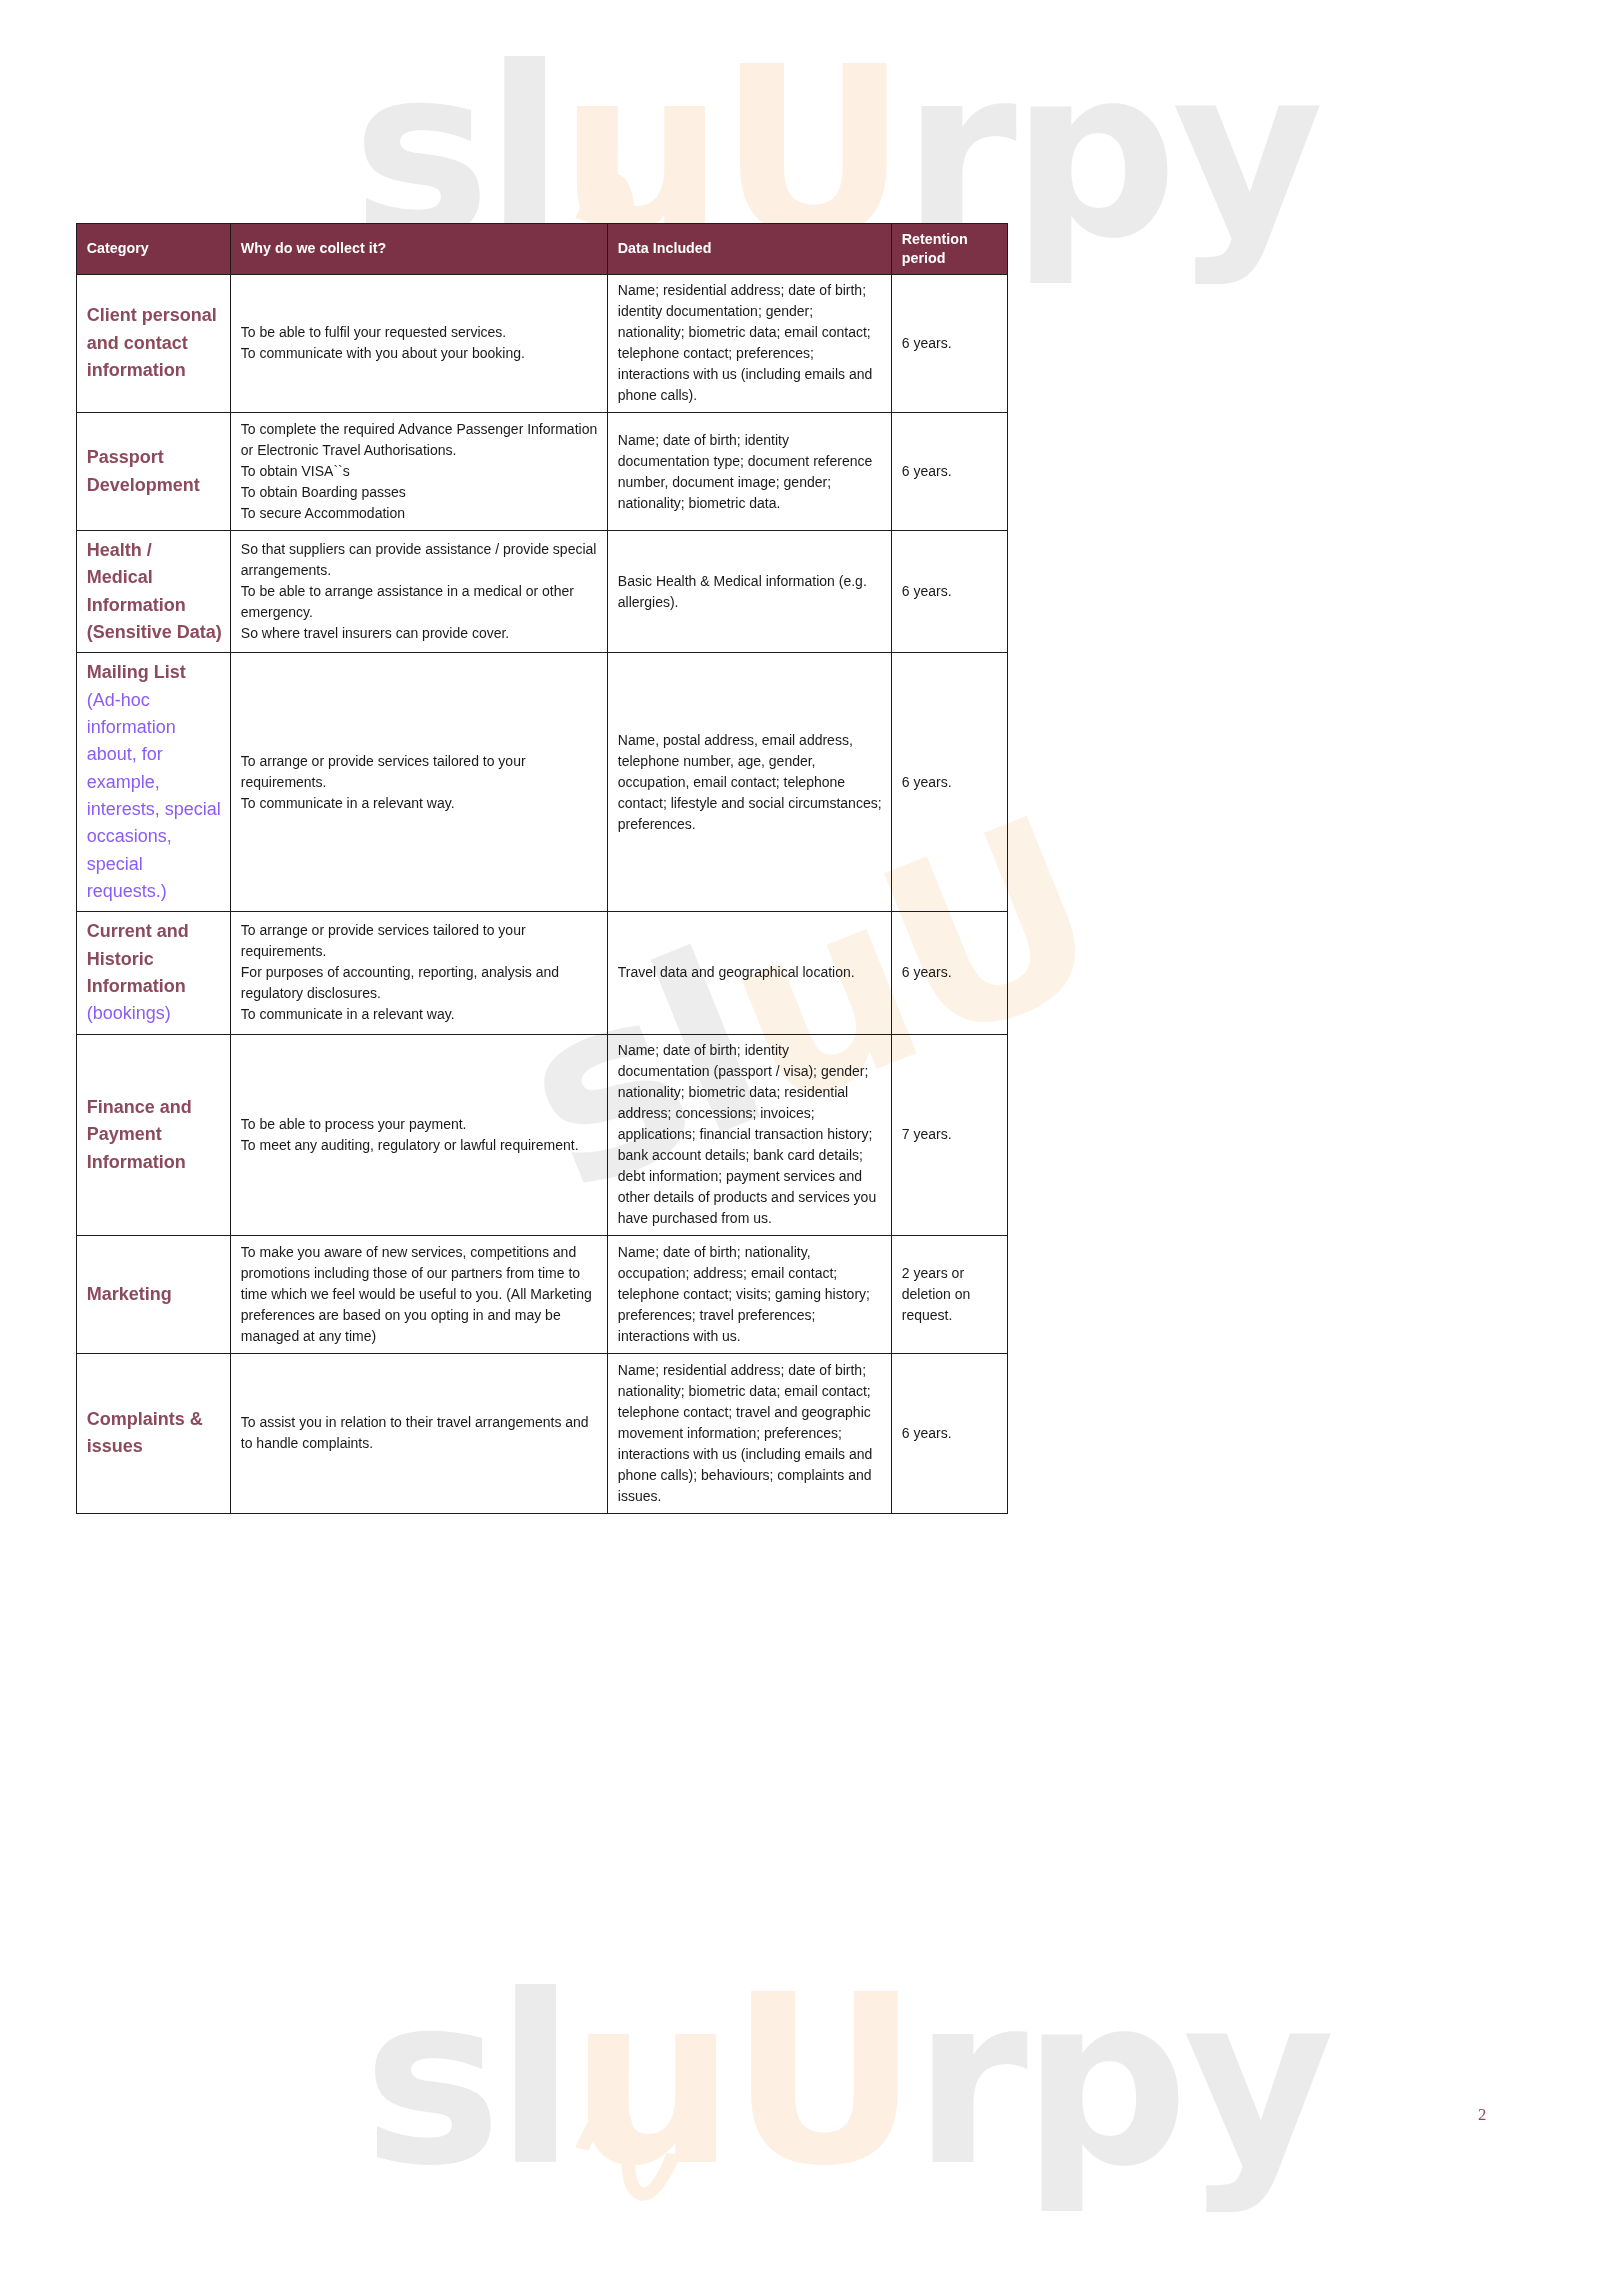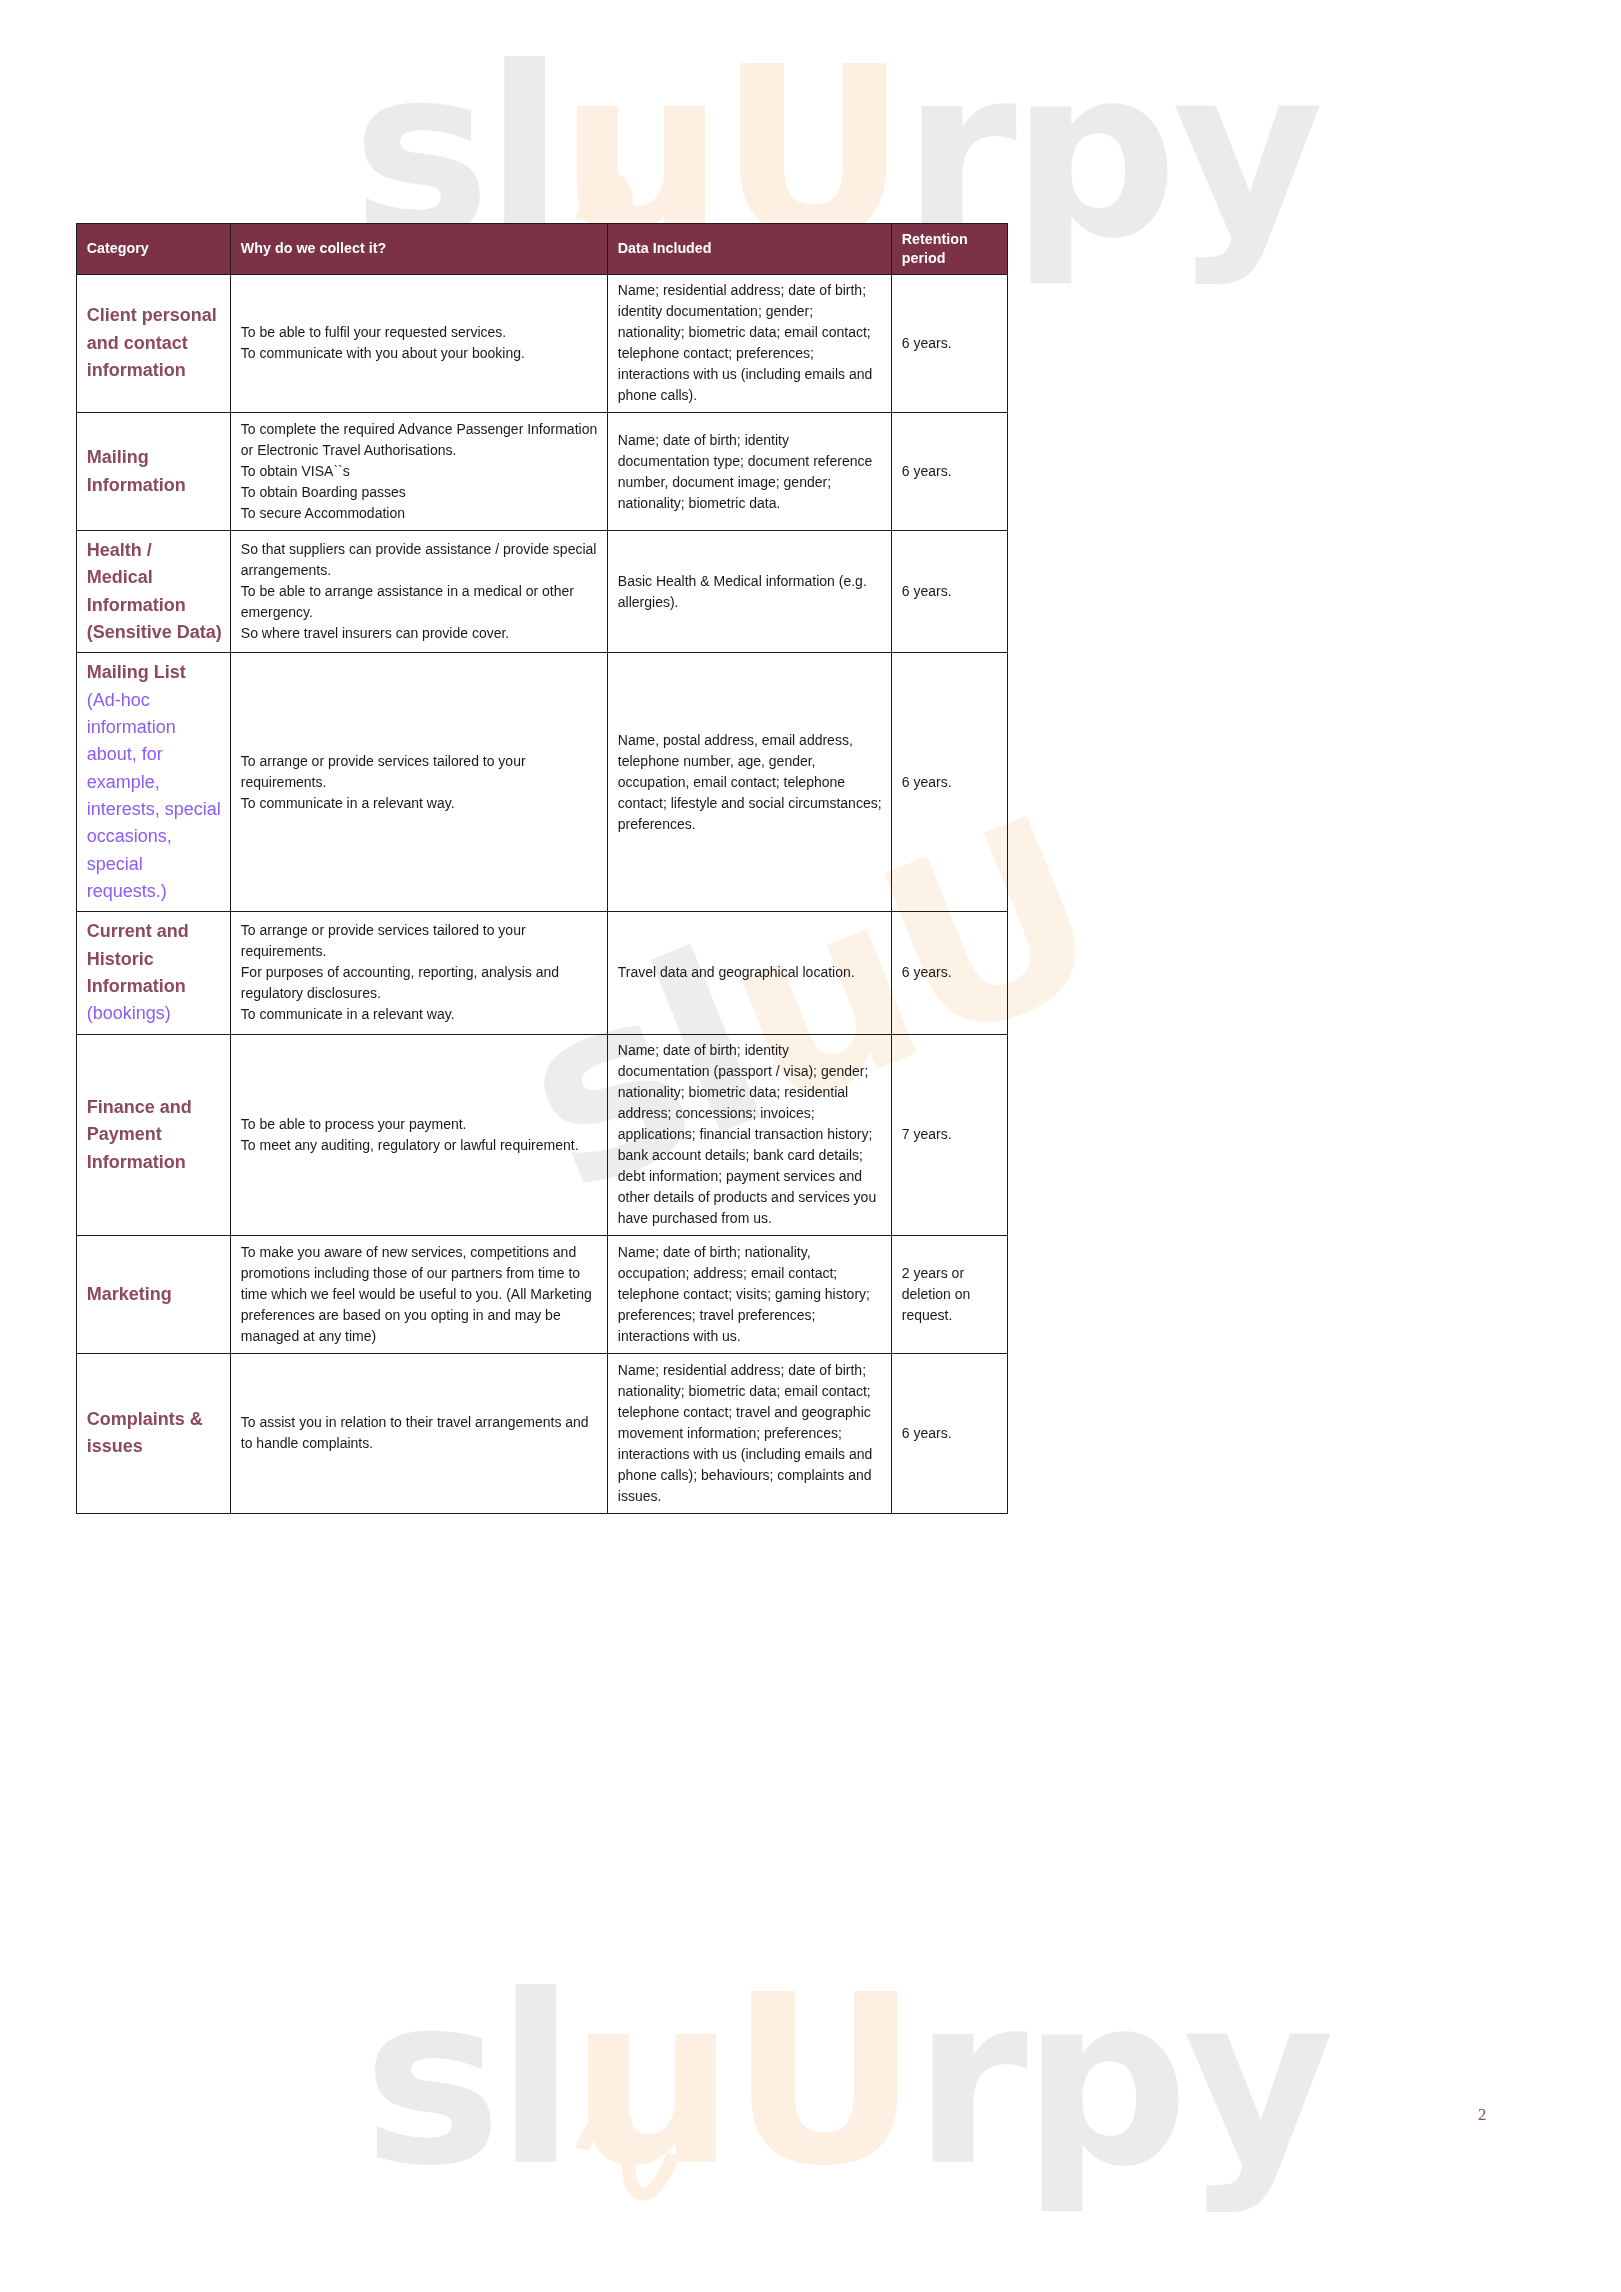--- a/index.html
+++ b/index.html
@@ -180,21 +180,21 @@
         <tr>
           <td class="cat"><span>Client personal and contact information</span></td>
           <td class="why lines">
             <span>To be able to fulfil your requested services.</span>
             <span>To communicate with you about your booking.</span>
           </td>
           <td class="data">Name; residential address; date of birth; identity documentation; gender; nationality; biometric data; email contact; telephone contact; preferences; interactions with us (including emails and phone calls).</td>
           <td class="ret">6 years.</td>
         </tr>
         <tr>
-          <td class="cat"><span>Mailing Information</span></td>
+          <td class="cat"><span>Passport Development</span></td>
           <td class="why lines">
             <span>To complete the required Advance Passenger Information or Electronic Travel Authorisations.</span>
             <span>To obtain VISA``s</span>
             <span>To obtain Boarding passes</span>
             <span>To secure Accommodation</span>
           </td>
           <td class="data">Name; date of birth; identity documentation type; document reference number, document image; gender; nationality; biometric data.</td>
           <td class="ret">6 years.</td>
         </tr>
         <tr>

